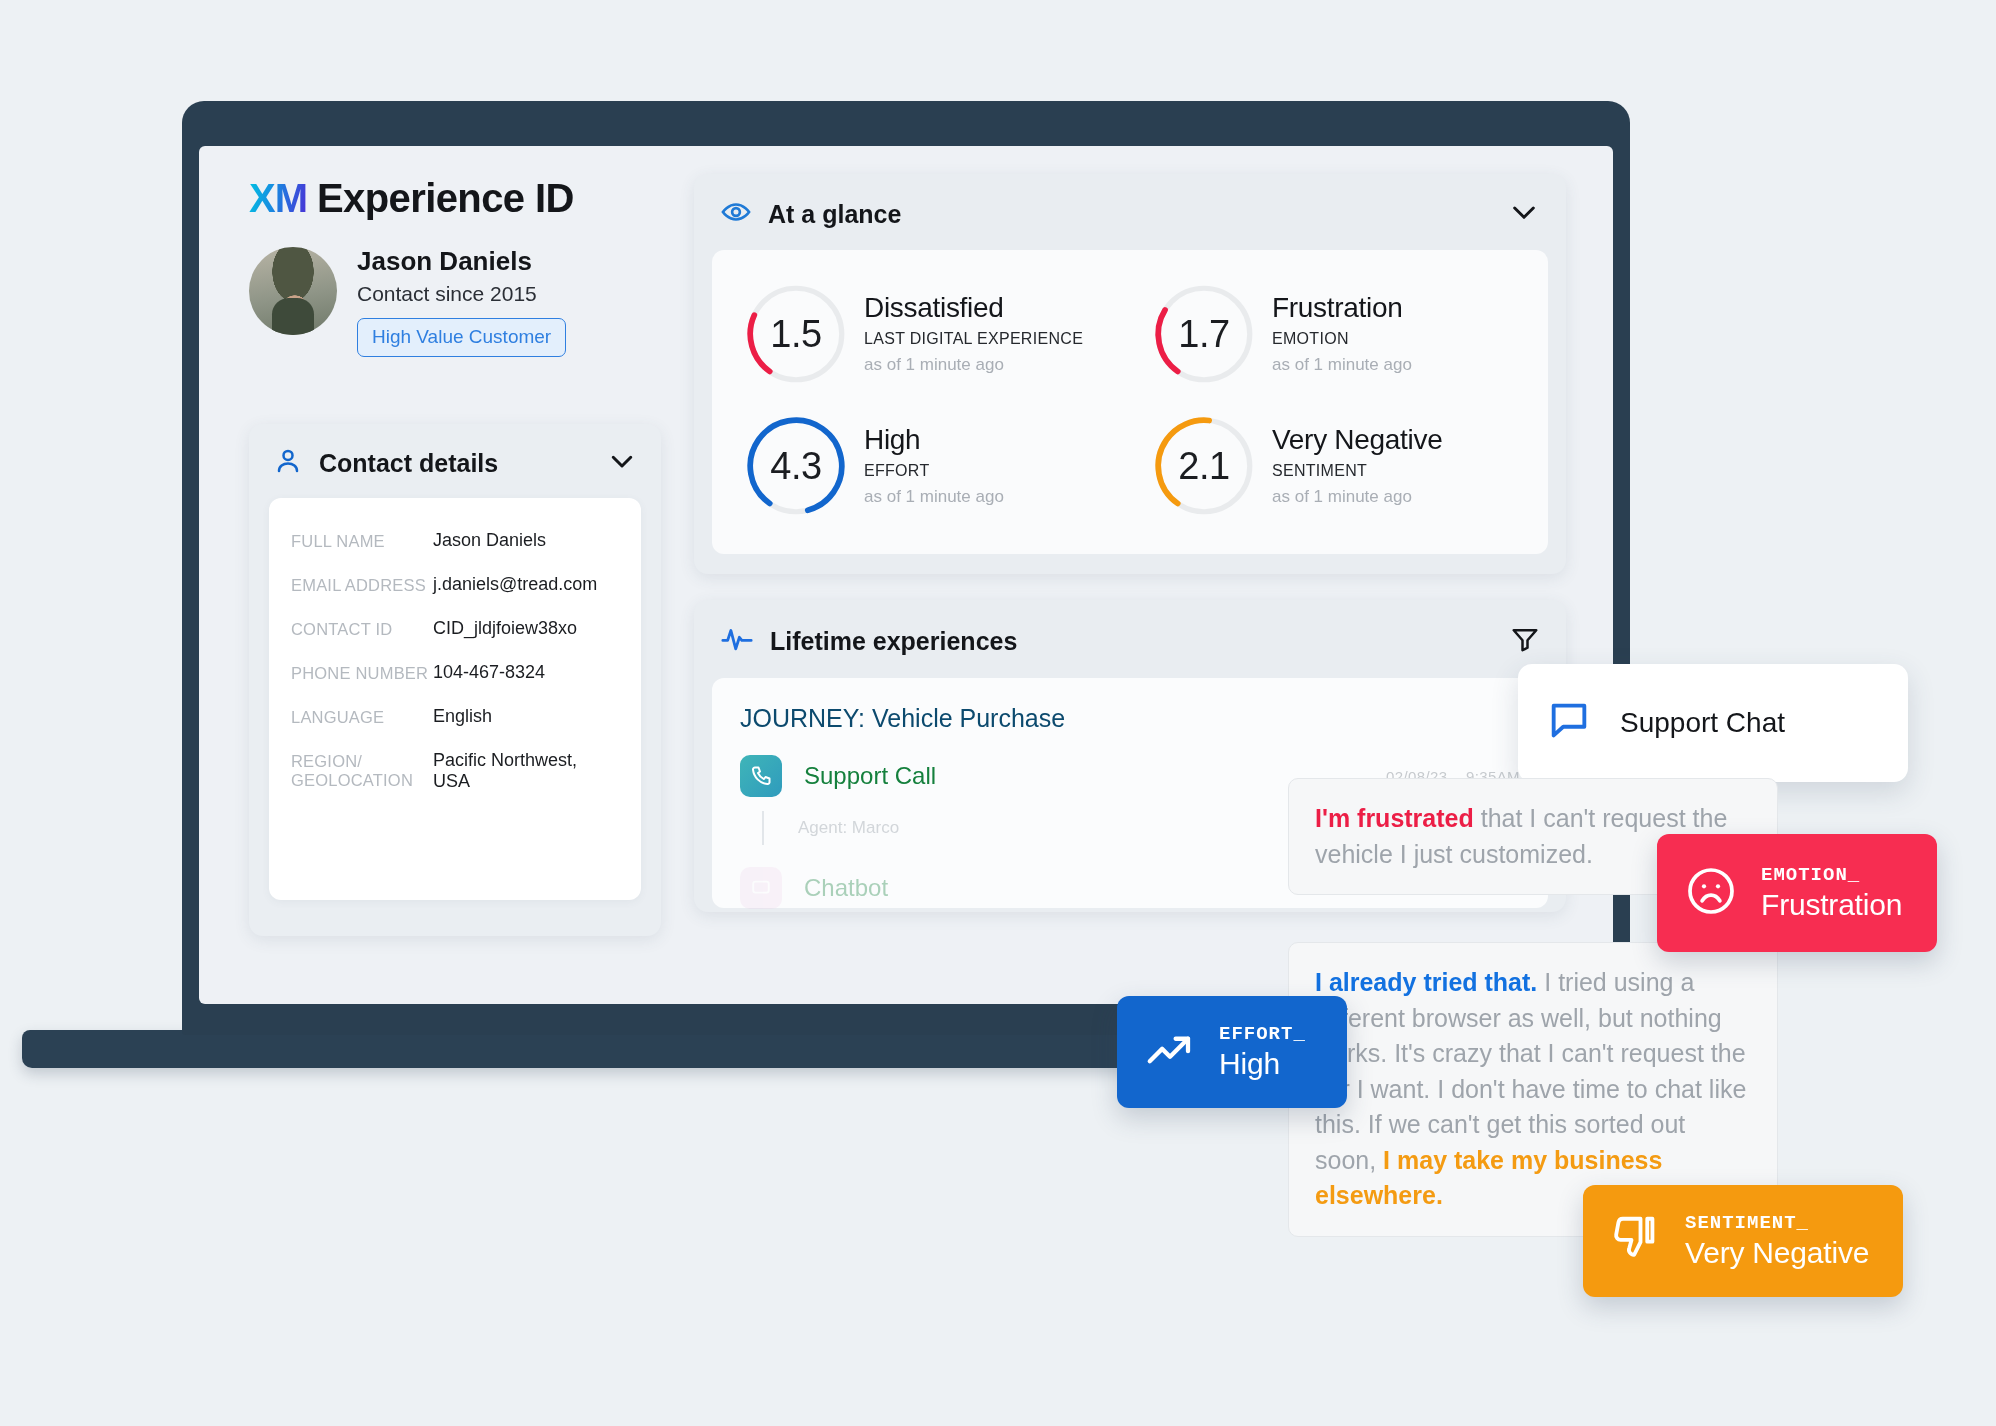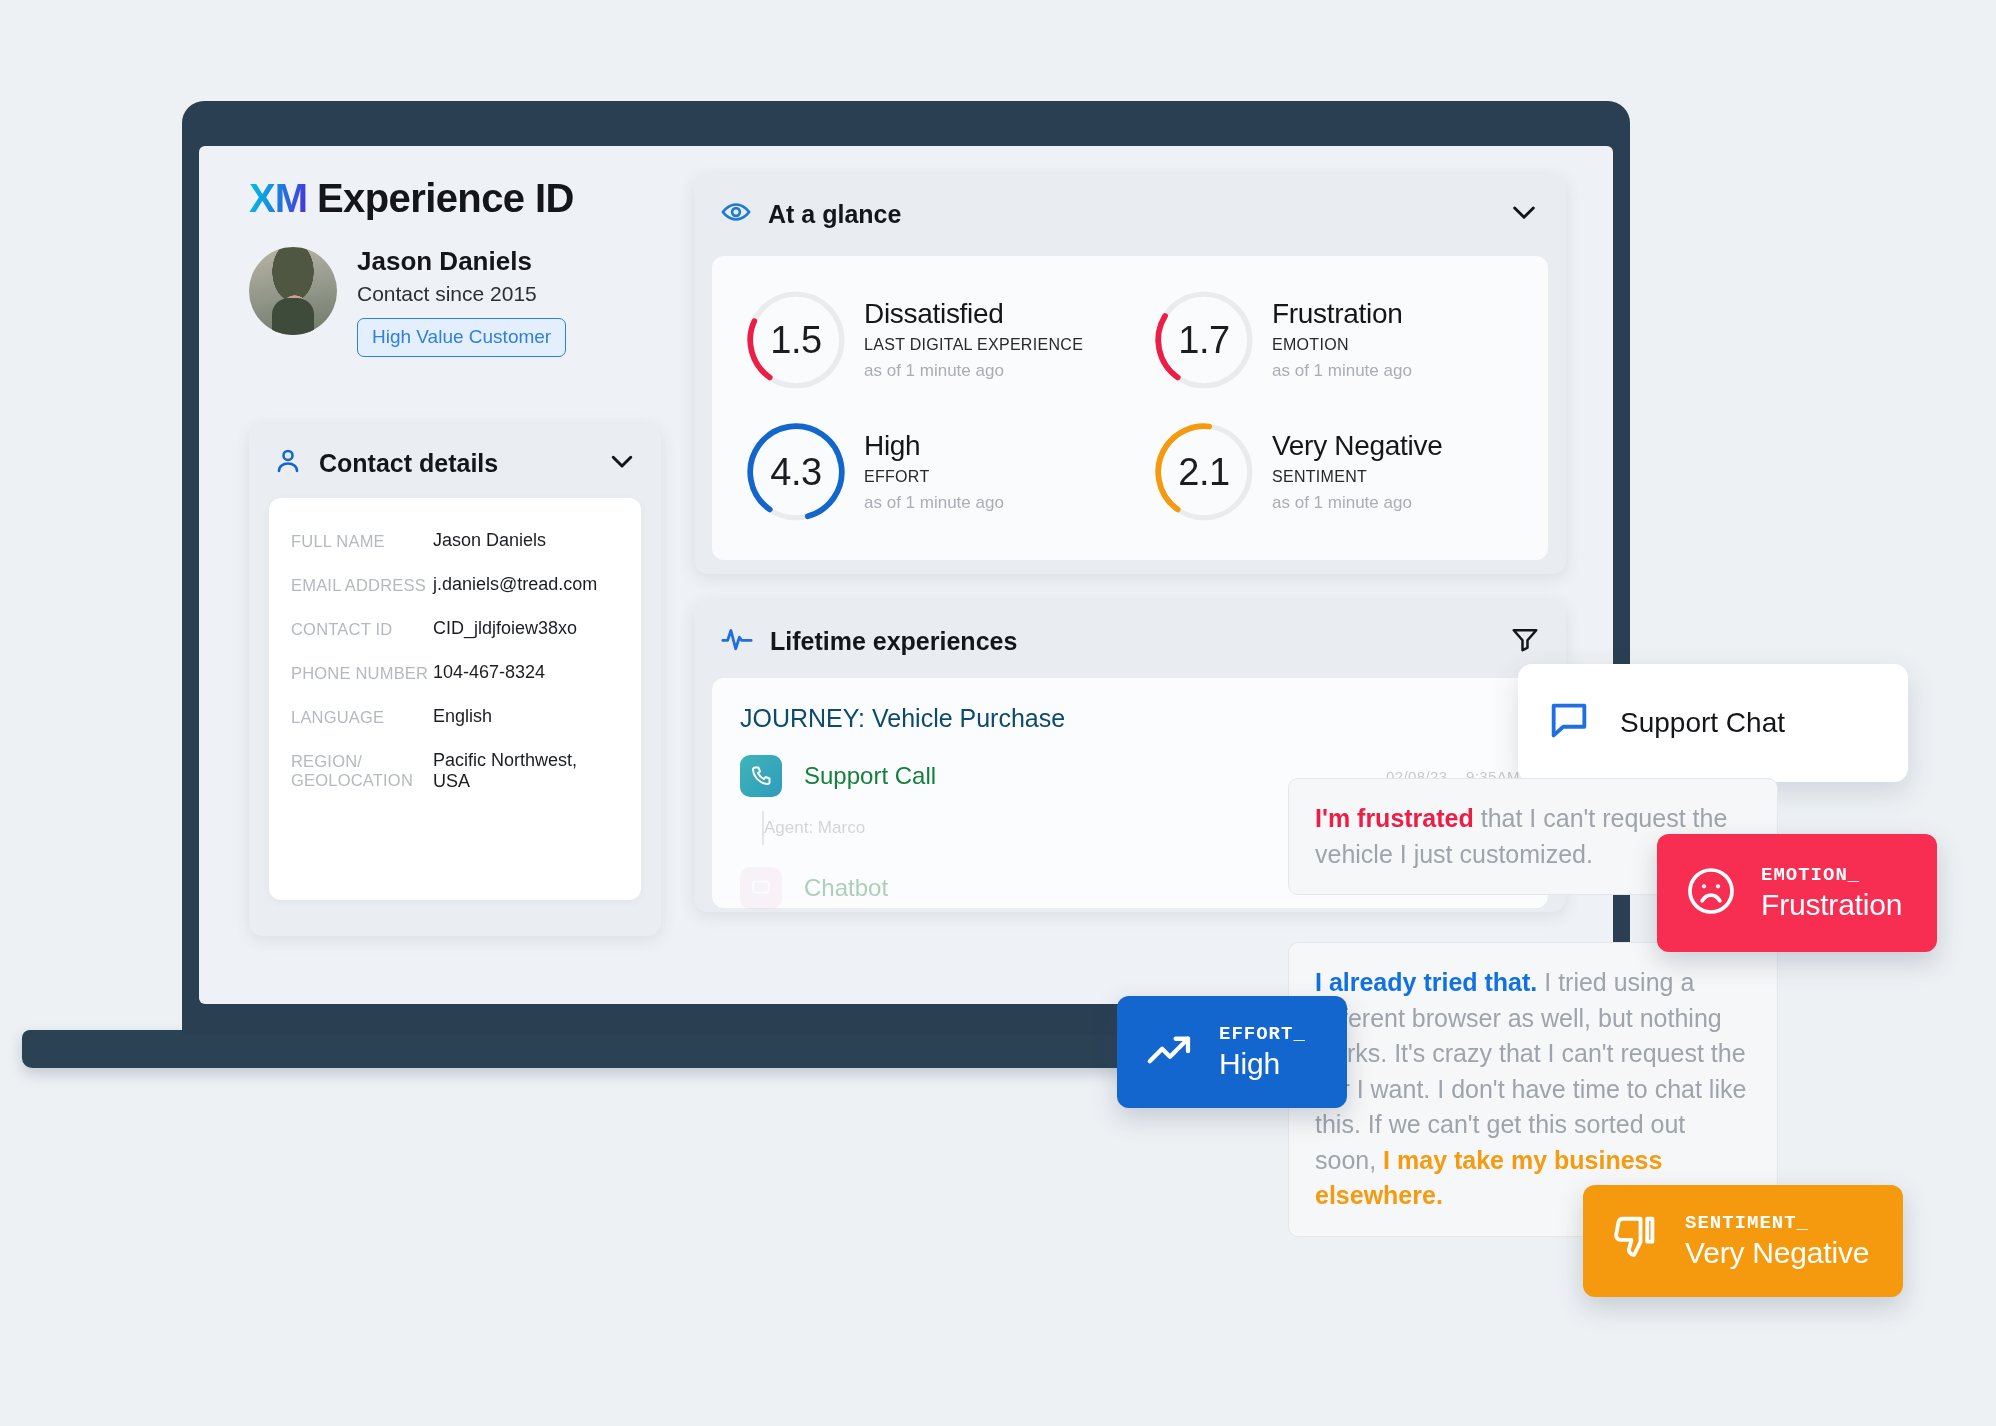--- a/index.html
+++ b/index.html
@@ -92,21 +92,21 @@
 
   
   #right-col { position: absolute; left: 495px; top: 28px; width: 872px; }
 
   .panel { background: #e9edf1; border-radius: 14px; box-shadow: 0 4px 16px rgba(60,80,100,.10); }
   .panel-head { display: flex; align-items: center; padding: 22px 26px 0; }
   .panel-title { font-size: 25px; font-weight: 700; color: #14161a; margin-left: 16px; flex: 1; }
 
   #glance-panel { height: 400px; }
   #glance-inner {
-    margin: 24px 18px 0; background: #fafbfc; border-radius: 12px;
+    margin: 18px 18px 0; background: #fafbfc; border-radius: 12px;
     padding: 18px 10px 10px; height: 304px;
   }
   .metric-grid { display: grid; grid-template-columns: 1fr 1fr; }
   .metric { display: flex; align-items: center; gap: 16px; padding: 14px 10px 14px 22px; }
   .gauge { position: relative; width: 104px; height: 104px; flex: 0 0 104px; }
   .gauge svg { position: absolute; inset: 0; transform: rotate(0deg); }
   .gauge-val {
     position: absolute; inset: 0; display: flex; align-items: center; justify-content: center;
     font-size: 38px; color: #1b1d21; letter-spacing: -.5px;
   }
@@ -124,21 +124,21 @@
   .exp-icon {
     width: 42px; height: 42px; border-radius: 10px;
     display: flex; align-items: center; justify-content: center; flex: 0 0 42px;
   }
   .exp-icon.call { background: linear-gradient(135deg,#3fb5b8,#2f9bbd); }
   .exp-icon.bot  { background: #e7b9e0; opacity: .45; }
   .exp-name { font-size: 24px; color: #15803d; margin-left: 22px; flex: 1; }
   .exp-time { font-size: 15px; color: #c6cace; letter-spacing: .4px; }
   .exp-sub {
     font-size: 17px; color: #d2d6da; margin: 14px 0 0 22px;
-    border-left: 2px solid #e2e6ea; height: 34px; line-height: 34px;
+    padding-left: 34px; border-left: 2px solid #e2e6ea; height: 34px; line-height: 34px;
   }
   .faded { opacity: .35; }
 
   
   #support-chat-card {
     position: absolute; left: 1518px; top: 664px; width: 390px; height: 118px;
     background: #fff; border-radius: 14px;
     box-shadow: 0 10px 28px rgba(50,70,95,.16);
     display: flex; align-items: center; padding: 0 28px;
   }

